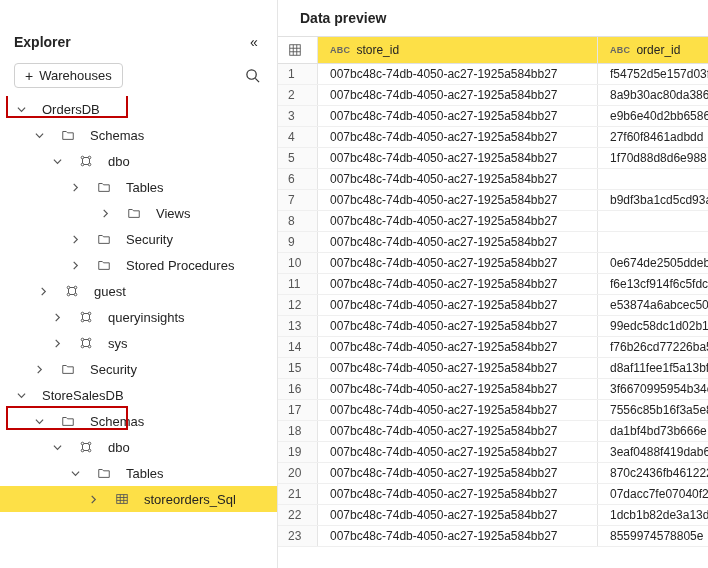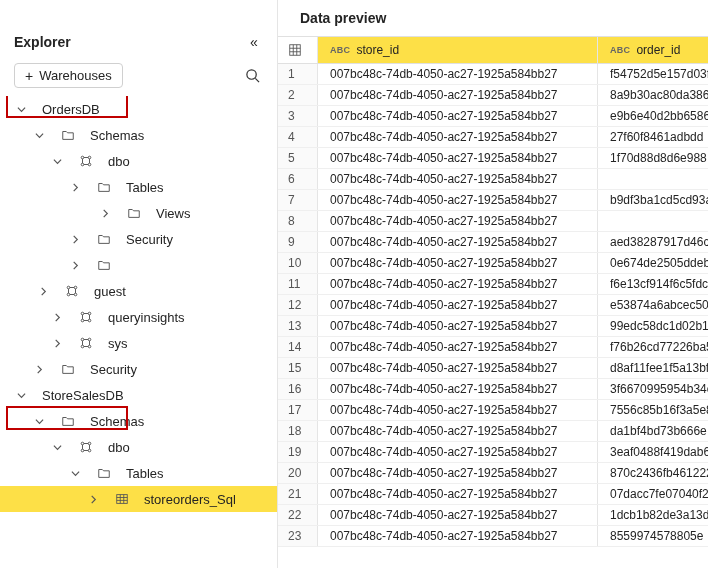--- a/index.html
+++ b/index.html
@@ -277,20 +277,21 @@
         <span class="chev">
           <svg width="9" height="9" viewBox="0 0 10 10">
             <path d="M3 1l4 4-4 4" fill="none" stroke="#555" stroke-width="1.3"></path>
           </svg>
         </span>
         <span class="icn">
           <svg width="14" height="14" viewBox="0 0 16 16" fill="none" stroke="#555" stroke-width="1.1">
             <path d="M2 4h4l1.5 1.5H14v7.5H2z"></path>
           </svg>
         </span>
+        <span class="tree-label">Stored Procedures</span>
       </div>
       <div class="tree-item" style="padding-left: 36px;">
         <span class="chev">
           <svg width="9" height="9" viewBox="0 0 10 10">
             <path d="M3 1l4 4-4 4" fill="none" stroke="#555" stroke-width="1.3"></path>
           </svg>
         </span>
         <span class="icn">
           <svg width="14" height="14" viewBox="0 0 16 16" fill="none" stroke="#555" stroke-width="1.1">
             <circle cx="4" cy="4" r="1.5"></circle>
@@ -493,21 +494,20 @@
           <div class="cell col-store">007bc48c-74db-4050-ac27-1925a584bb27</div>
           <div class="cell col-order">b9df3ba1cd5cd93a</div>
         </div>
         <div class="grid-row">
           <div class="cell rownum">8</div>
           <div class="cell col-store">007bc48c-74db-4050-ac27-1925a584bb27</div>
         </div>
         <div class="grid-row">
           <div class="cell rownum">9</div>
           <div class="cell col-store">007bc48c-74db-4050-ac27-1925a584bb27</div>
-          <div class="cell col-order">aed38287917d46c</div>
         </div>
         <div class="grid-row">
           <div class="cell rownum">10</div>
           <div class="cell col-store">007bc48c-74db-4050-ac27-1925a584bb27</div>
           <div class="cell col-order">0e674de2505ddeb</div>
         </div>
         <div class="grid-row">
           <div class="cell rownum">11</div>
           <div class="cell col-store">007bc48c-74db-4050-ac27-1925a584bb27</div>
           <div class="cell col-order">f6e13cf914f6c5fdc</div>

